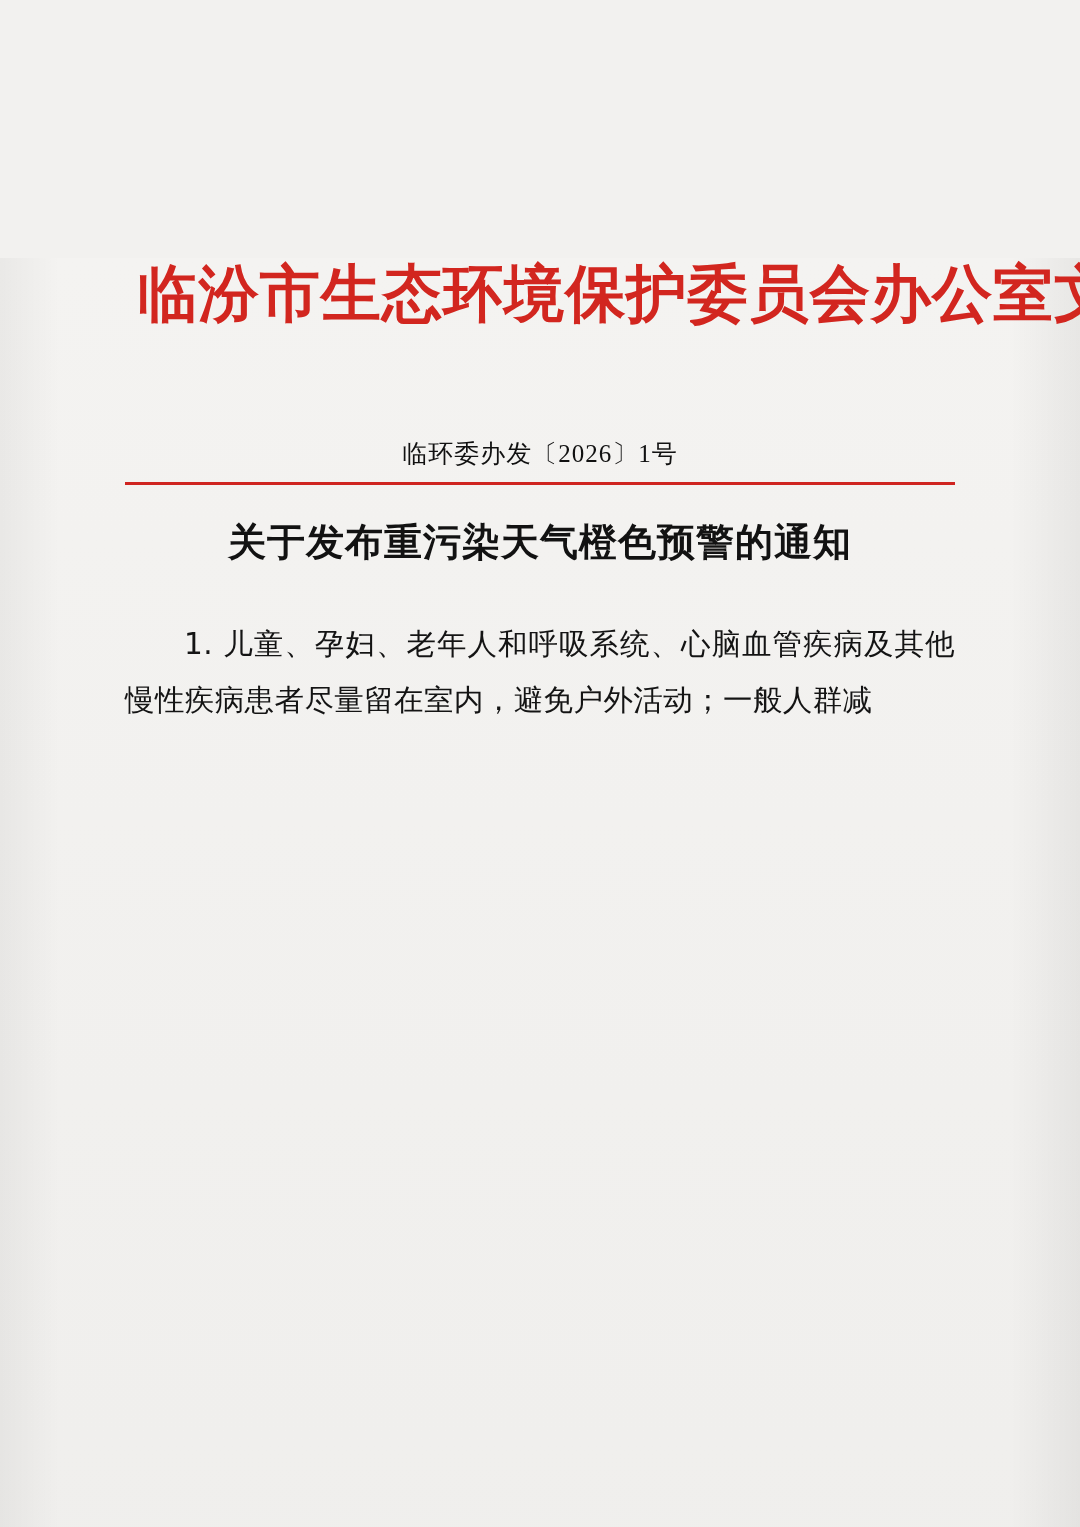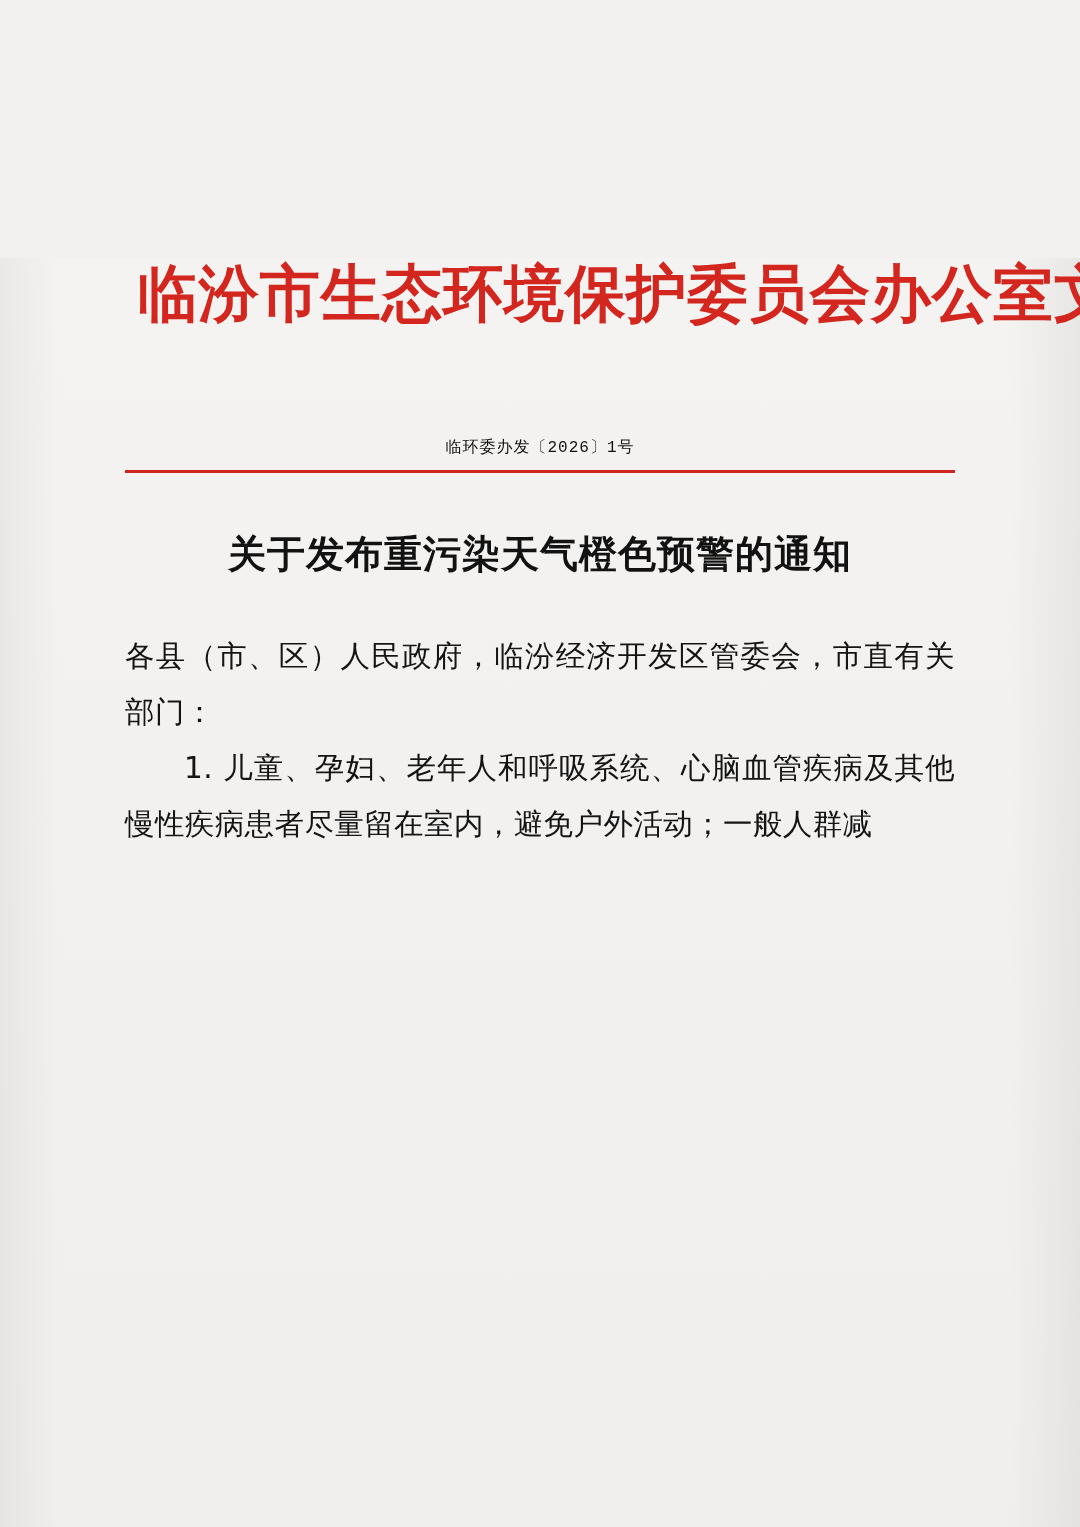--- a/index.html
+++ b/index.html
@@ -46,34 +46,34 @@
     line-height: 1.15;
     white-space: nowrap;
     transform: scaleX(0.97);
   }
   .doc-number-block {
     margin-top: 108px;
     text-align: center;
   }
   .doc-number {
     display: inline-block;
-    font-size: 16px;
+    font-size: 25px;
     color: #111;
     letter-spacing: 1px;
-    font-family: Liberation Mono, monospace;
+    font-family: Liberation Serif, serif;
     text-align: right;
   }
   .red-rule {
     margin: 12px 0 0 0;
     height: 3px;
     background: #cf2420;
     width: 100%;
   }
   .subject {
-    margin-top: 56px;
+    margin-top: 32px;
     text-align: center;
     font-size: 38px;
     font-weight: bold;
     color: #121212;
     font-family: "DejaVu Serif", "Liberation Serif", serif;
     letter-spacing: 1px;
   }
   .body-text {
     margin-top: 48px;
     font-size: 29.5px;
@@ -120,19 +120,18 @@
     <div class="doc-title">临汾市生态环境保护委员会办公室文件</div>
 
     <div class="doc-number-block">
       <div class="doc-number">临环委办发〔2026〕1号</div>
       <div class="red-rule"></div>
     </div>
 
     <div class="subject">关于发布重污染天气橙色预警的通知</div>
 
     <div class="body-text">
-      <p class="para">各县（市、区）人民政府，临汾经济开发区管委会，市直有关部门：</p>
       <p class="list-para">1. 儿童、孕妇、老年人和呼吸系统、心脑血管疾病及其他慢性疾病患者尽量留在室内，避免户外活动；一般人群减</p>
     </div>
 
   </div>
 
 </div>
 
 </body></html>

